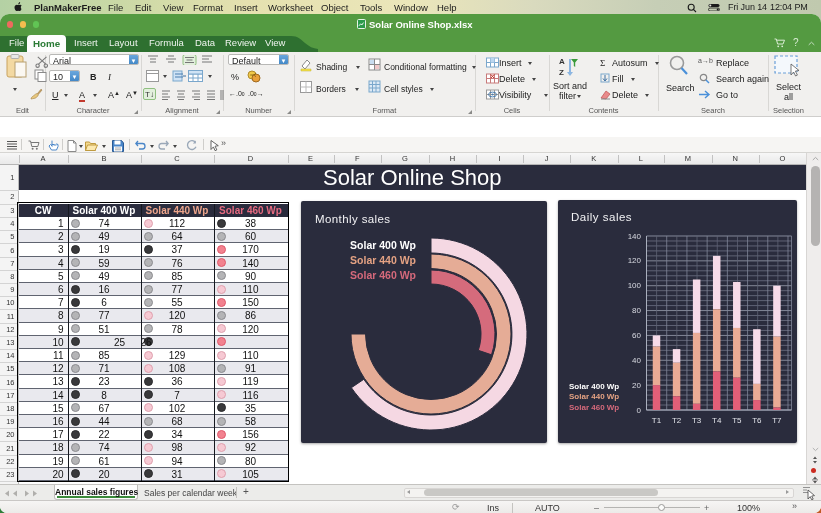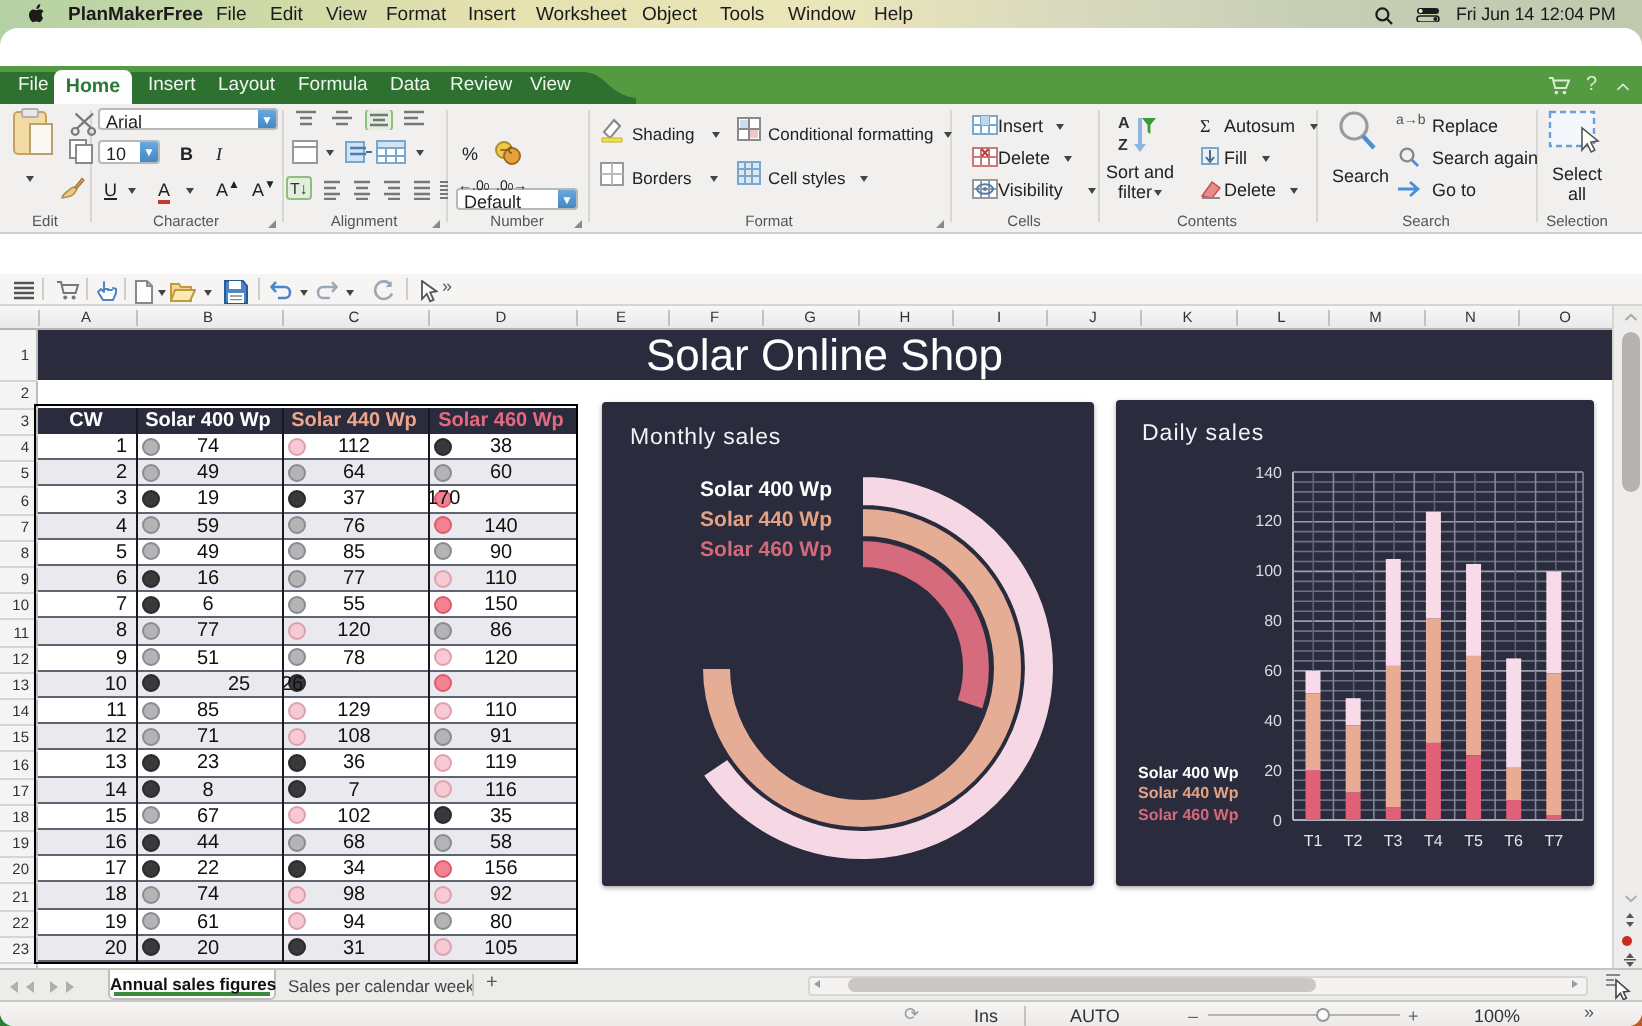--- a/index.html
+++ b/index.html
@@ -75,20 +75,30 @@
 <svg class="abs" style="left:708px;top:3.5px" width="12" height="7" viewBox="0 0 12 7">
       <rect x="0.5" y="0" width="11" height="3" rx="1.5" fill="#1b1b1b"></rect>
       <rect x="0.5" y="4" width="11" height="3" rx="1.5" fill="none" stroke="#1b1b1b" stroke-width="0.8"></rect>
       <circle cx="2.3" cy="1.5" r="1" fill="#e8e8e0"></circle>
       <circle cx="9.7" cy="5.5" r="1" fill="#1b1b1b"></circle>
     </svg>
 <span class="mi" style="left:728px;font-size:9px;letter-spacing:-0.1px">Fri Jun 14</span>
 <span class="mi" style="left:770px;font-size:9px;letter-spacing:-0.1px">12:04 PM</span>
 </div>
 <div id="win">
+<div id="titlebar">
+<div class="tl" style="left:6.5px;background:#ee6a5e;"></div>
+<div class="tl" style="left:19.5px;background:#f5bd4f;"></div>
+<div class="tl" style="left:32.5px;background:#61c454;"></div>
+<svg class="abs" style="left:357px;top:5px" width="9" height="10" viewBox="0 0 9 10">
+        <rect x="0.5" y="0.5" width="8" height="9" rx="1" fill="#2c9a4b" stroke="#e8f5e8" stroke-width="1"></rect>
+        <path d="M2 6.8l1.6-2 1.2 1.2 1.7-2.4" stroke="#fff" stroke-width="0.9" fill="none"></path>
+      </svg>
+<div class="abs" style="left:369px;top:4.5px;color:#fff;font-weight:bold;font-size:9.5px;">Solar Online Shop.xlsx</div>
+</div>
 <div id="tabbar">
 <svg class="abs" style="left:0;top:0" width="330" height="19" viewBox="0 0 330 19">
         <path d="M0 3H291C298 3 301 6.5 305 10C309 13.5 313 15.5 318 16L318 19H0Z" fill="#2e7030"></path>
       </svg>
 <span class="t" style="left:9px">File</span>
 <div id="hometab">Home</div>
 <span class="t" style="left:74px">Insert</span>
 <span class="t" style="left:109px">Layout</span>
 <span class="t" style="left:149px">Formula</span>
 <span class="t" style="left:195px">Data</span>
@@ -195,21 +205,21 @@
 <svg class="abs" style="left:162px;top:37.5px" width="62" height="10" viewBox="0 0 62 10">
         <g stroke="#777" stroke-width="1.2">
           <path d="M0 1h8M0 4h6M0 7h8M0 9.5h6"></path>
           <path d="M15 1h8M16 4h6M15 7h8M16 9.5h6"></path>
           <path d="M30 1h8M32 4h6M30 7h8M32 9.5h6"></path>
           <path d="M45 1h8M45 4h8M45 7h8M45 9.5h8"></path>
           <path d="M58 1h4M58 3h4M58 5h4M58 7h4M58 9h4" stroke-width="1"></path>
         </g>
       </svg>
 
-<div class="combo" style="left:228px;top:1.5px;width:61px;height:11.5px;margin-top:40px;">
+<div class="combo" style="left:228px;top:1.5px;width:61px;height:11.5px;">
         <span style="position:absolute;left:3px;top:1px;">Default</span>
         <div class="dd">▼</div>
       </div>
 <div class="rbtn" style="left:231px;top:19.5px;">%</div>
 <svg class="abs" style="left:247px;top:18px" width="14" height="13" viewBox="0 0 14 13">
         <circle cx="5" cy="5" r="4" fill="#f0c84a" stroke="#b08b2a"></circle>
         <circle cx="9" cy="8" r="4" fill="#e8a03c" stroke="#a06a20"></circle>
         <path d="M3.2 5h3.6M9 3.5c-2 0-2 3 0 3" stroke="#7a5a10" stroke-width="0.8" fill="none"></path>
       </svg>
 <div class="rbtn" style="left:229px;top:37.5px;font-size:7px;">←.0<span style="font-size:5px">0</span></div>
@@ -465,21 +475,21 @@
       <div class="trd" style="left:140.5px;top:65.7px;width:73px;text-align:center;line-height:13px;">64</div>
       <div class="circ cg" style="left:217.0px;top:67.2px"></div>
       <div class="trd" style="left:213.5px;top:65.7px;width:74px;text-align:center;line-height:13px;">60</div>
       <div class="trd" style="left:18.5px;top:78.9px;width:269px;background:#ffffff;border-bottom:1px solid #606470;"></div>
       <div class="trd" style="left:18.5px;top:78.9px;width:45px;text-align:right;line-height:13px;">3</div>
       <div class="circ ck" style="left:71.0px;top:80.4px"></div>
       <div class="trd" style="left:67.5px;top:78.9px;width:73px;text-align:center;line-height:13px;">19</div>
       <div class="circ ck" style="left:144.0px;top:80.4px"></div>
       <div class="trd" style="left:140.5px;top:78.9px;width:73px;text-align:center;line-height:13px;">37</div>
       <div class="circ cr" style="left:217.0px;top:80.4px"></div>
-      <div class="trd" style="left:213.5px;top:78.9px;width:74px;text-align:left;line-height:13px;">170</div>
+      <div class="trd" style="left:213.5px;top:78.9px;width:74px;text-align:center;line-height:13px;">170</div>
       <div class="trd" style="left:18.5px;top:92.1px;width:269px;background:#e9e9ee;border-bottom:1px solid #606470;"></div>
       <div class="trd" style="left:18.5px;top:92.1px;width:45px;text-align:right;line-height:13px;">4</div>
       <div class="circ cg" style="left:71.0px;top:93.6px"></div>
       <div class="trd" style="left:67.5px;top:92.1px;width:73px;text-align:center;line-height:13px;">59</div>
       <div class="circ cg" style="left:144.0px;top:93.6px"></div>
       <div class="trd" style="left:140.5px;top:92.1px;width:73px;text-align:center;line-height:13px;">76</div>
       <div class="circ cr" style="left:217.0px;top:93.6px"></div>
       <div class="trd" style="left:213.5px;top:92.1px;width:74px;text-align:center;line-height:13px;">140</div>
       <div class="trd" style="left:18.5px;top:105.3px;width:269px;background:#ffffff;border-bottom:1px solid #606470;"></div>
       <div class="trd" style="left:18.5px;top:105.3px;width:45px;text-align:right;line-height:13px;">5</div>

